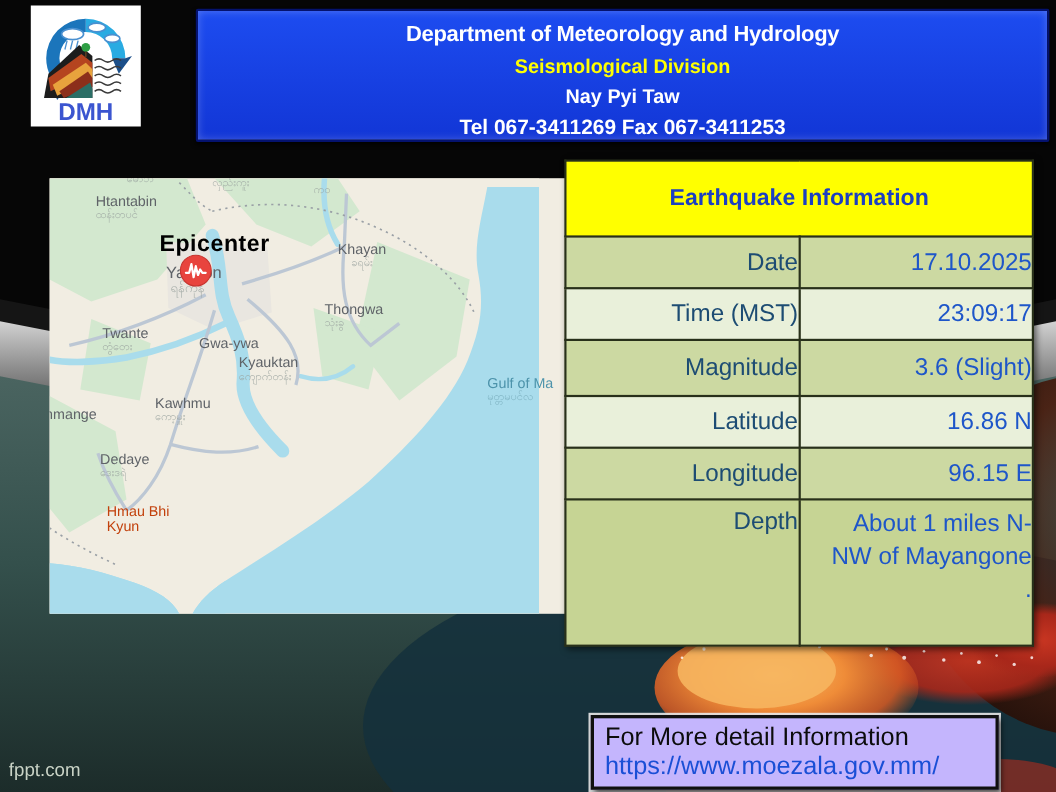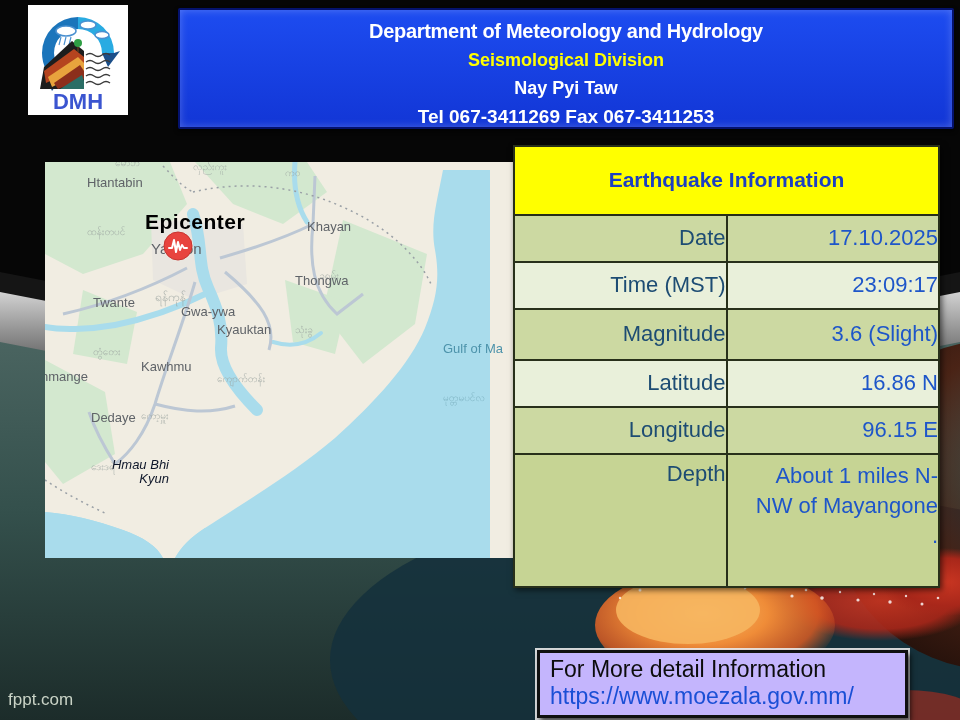--- a/index.html
+++ b/index.html
@@ -26,24 +26,24 @@
   .banner .l3{margin-top:7px;font-size:18px;}
   .banner .l4{margin-top:7px;font-size:19px;}
 
   
   .map{
     position:absolute;left:45px;top:162px;width:445px;height:396px;
     background:#f1ede2;overflow:hidden;z-index:2;padding-left:32px;
   }
   .map svg{position:absolute;left:0;top:0;}
   .mlabel{position:absolute;color:#5f6368;font-size:13px;line-height:14px;white-space:nowrap;z-index:2;}
-  .mlabel .mm{display:block;font-size:10px;color:#9aa39f;opacity:.8;line-height:11px;margin-top:36px;}
+  .mlabel .mm{display:block;font-size:10px;color:#9aa39f;opacity:.8;line-height:11px;}
   .mlabel.sea{color:#4d93ab;}
   .mlabel.sea .mm{color:#79aebd;}
-  .mlabel.ital{font-style:italic;color:#0f172a;white-space:normal;width:72px;text-align:right;}
+  .mlabel.ital{color:#c2410c;white-space:normal;width:72px;text-align:left;}
   .mlabel.mm-only{font-size:10px;color:#9aa39f;opacity:.75;}
   .epicenter{
     position:absolute;left:100px;top:48px;z-index:4;
     font-size:21px;font-weight:bold;color:#000;letter-spacing:.5px;
   }
   .marker{position:absolute;left:118px;top:69px;width:30px;height:30px;z-index:3;}
 
   
   .eqtable{
     position:absolute;left:513px;top:145px;width:427px;height:443px;z-index:2;

